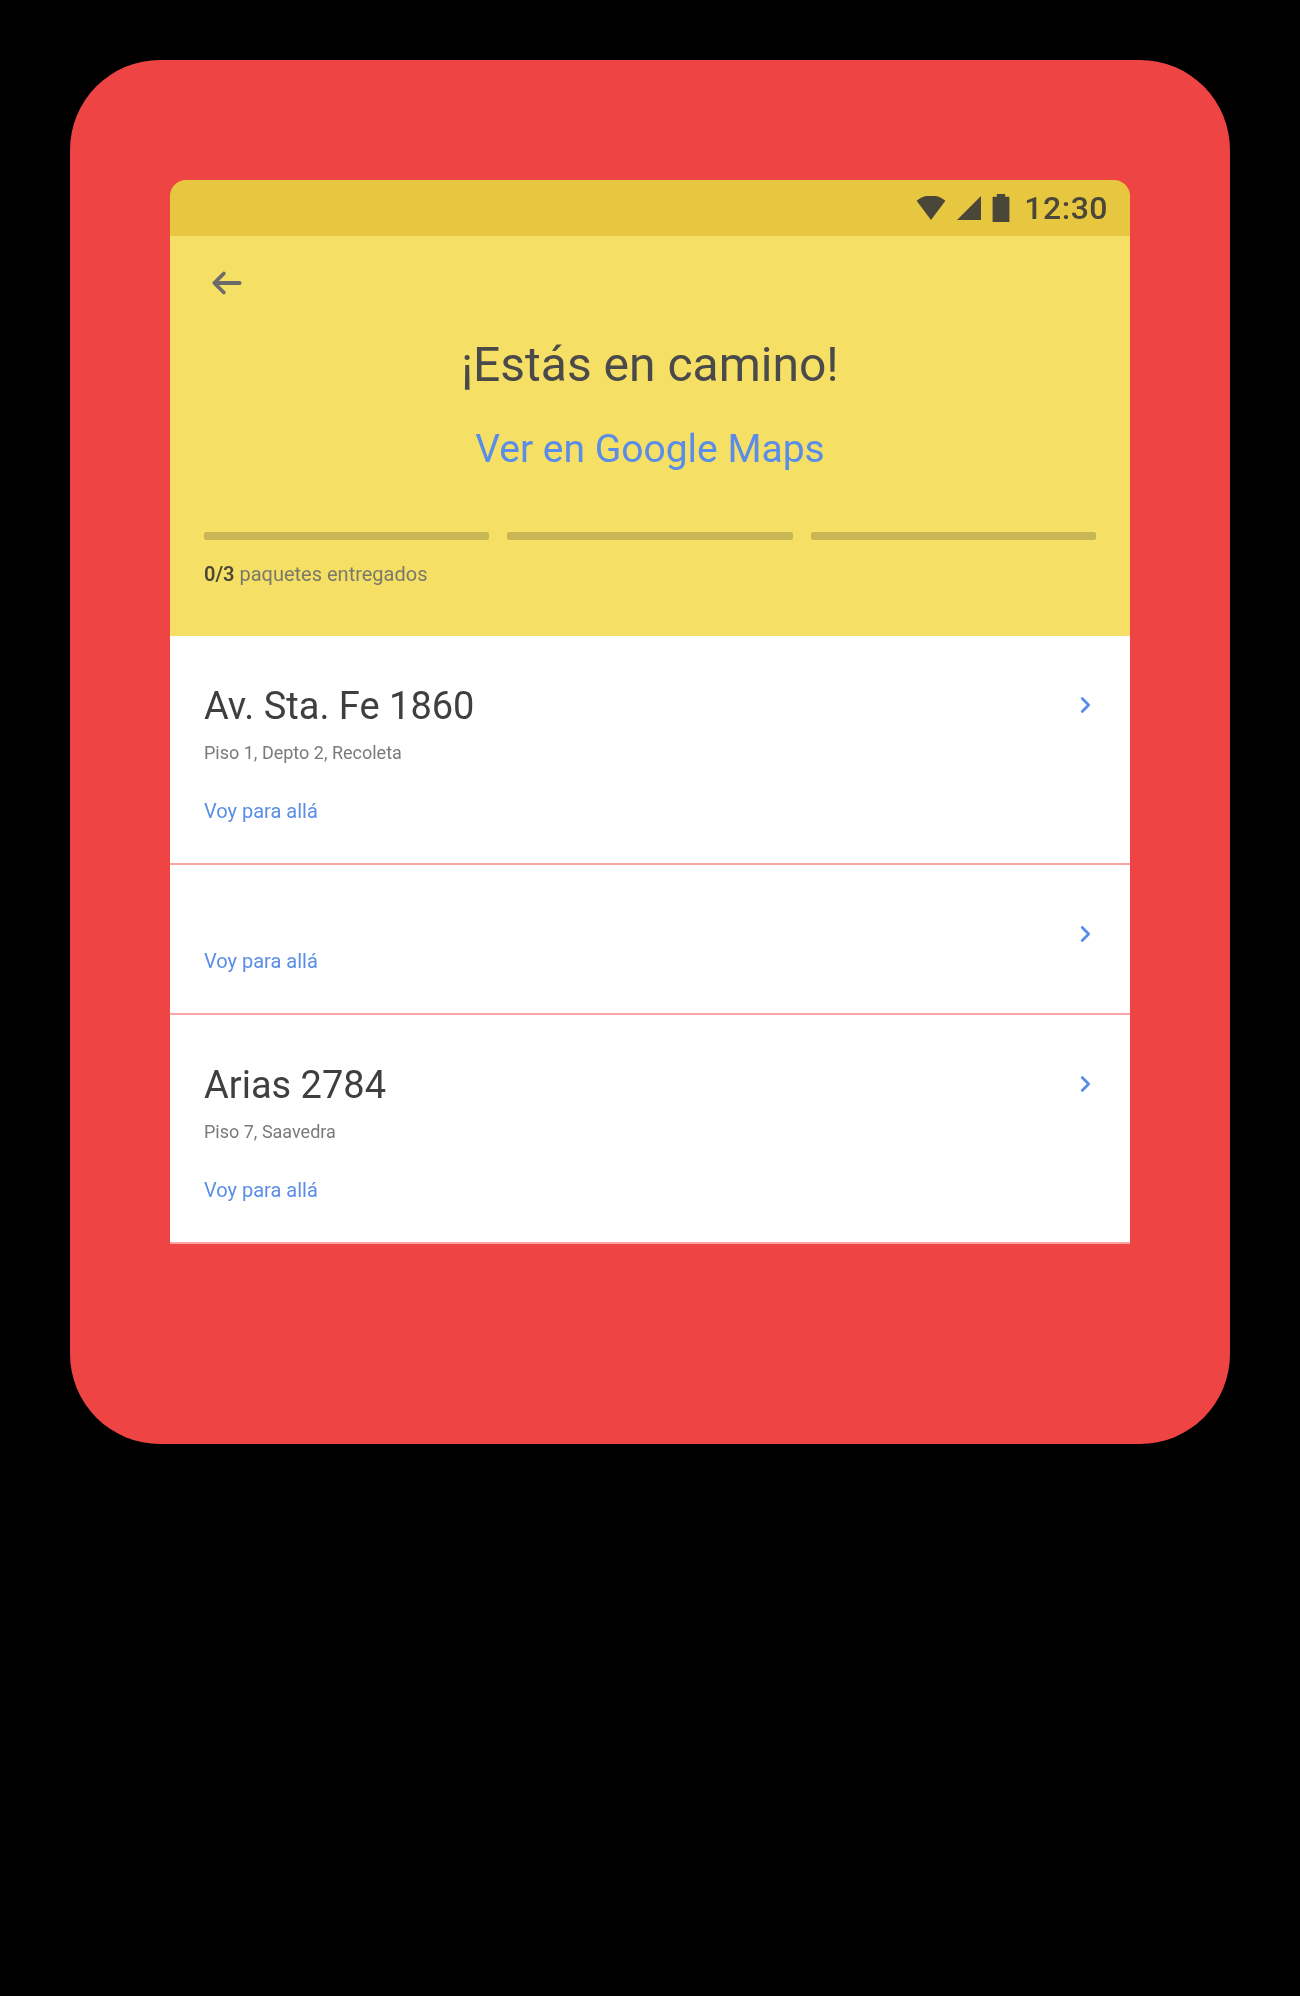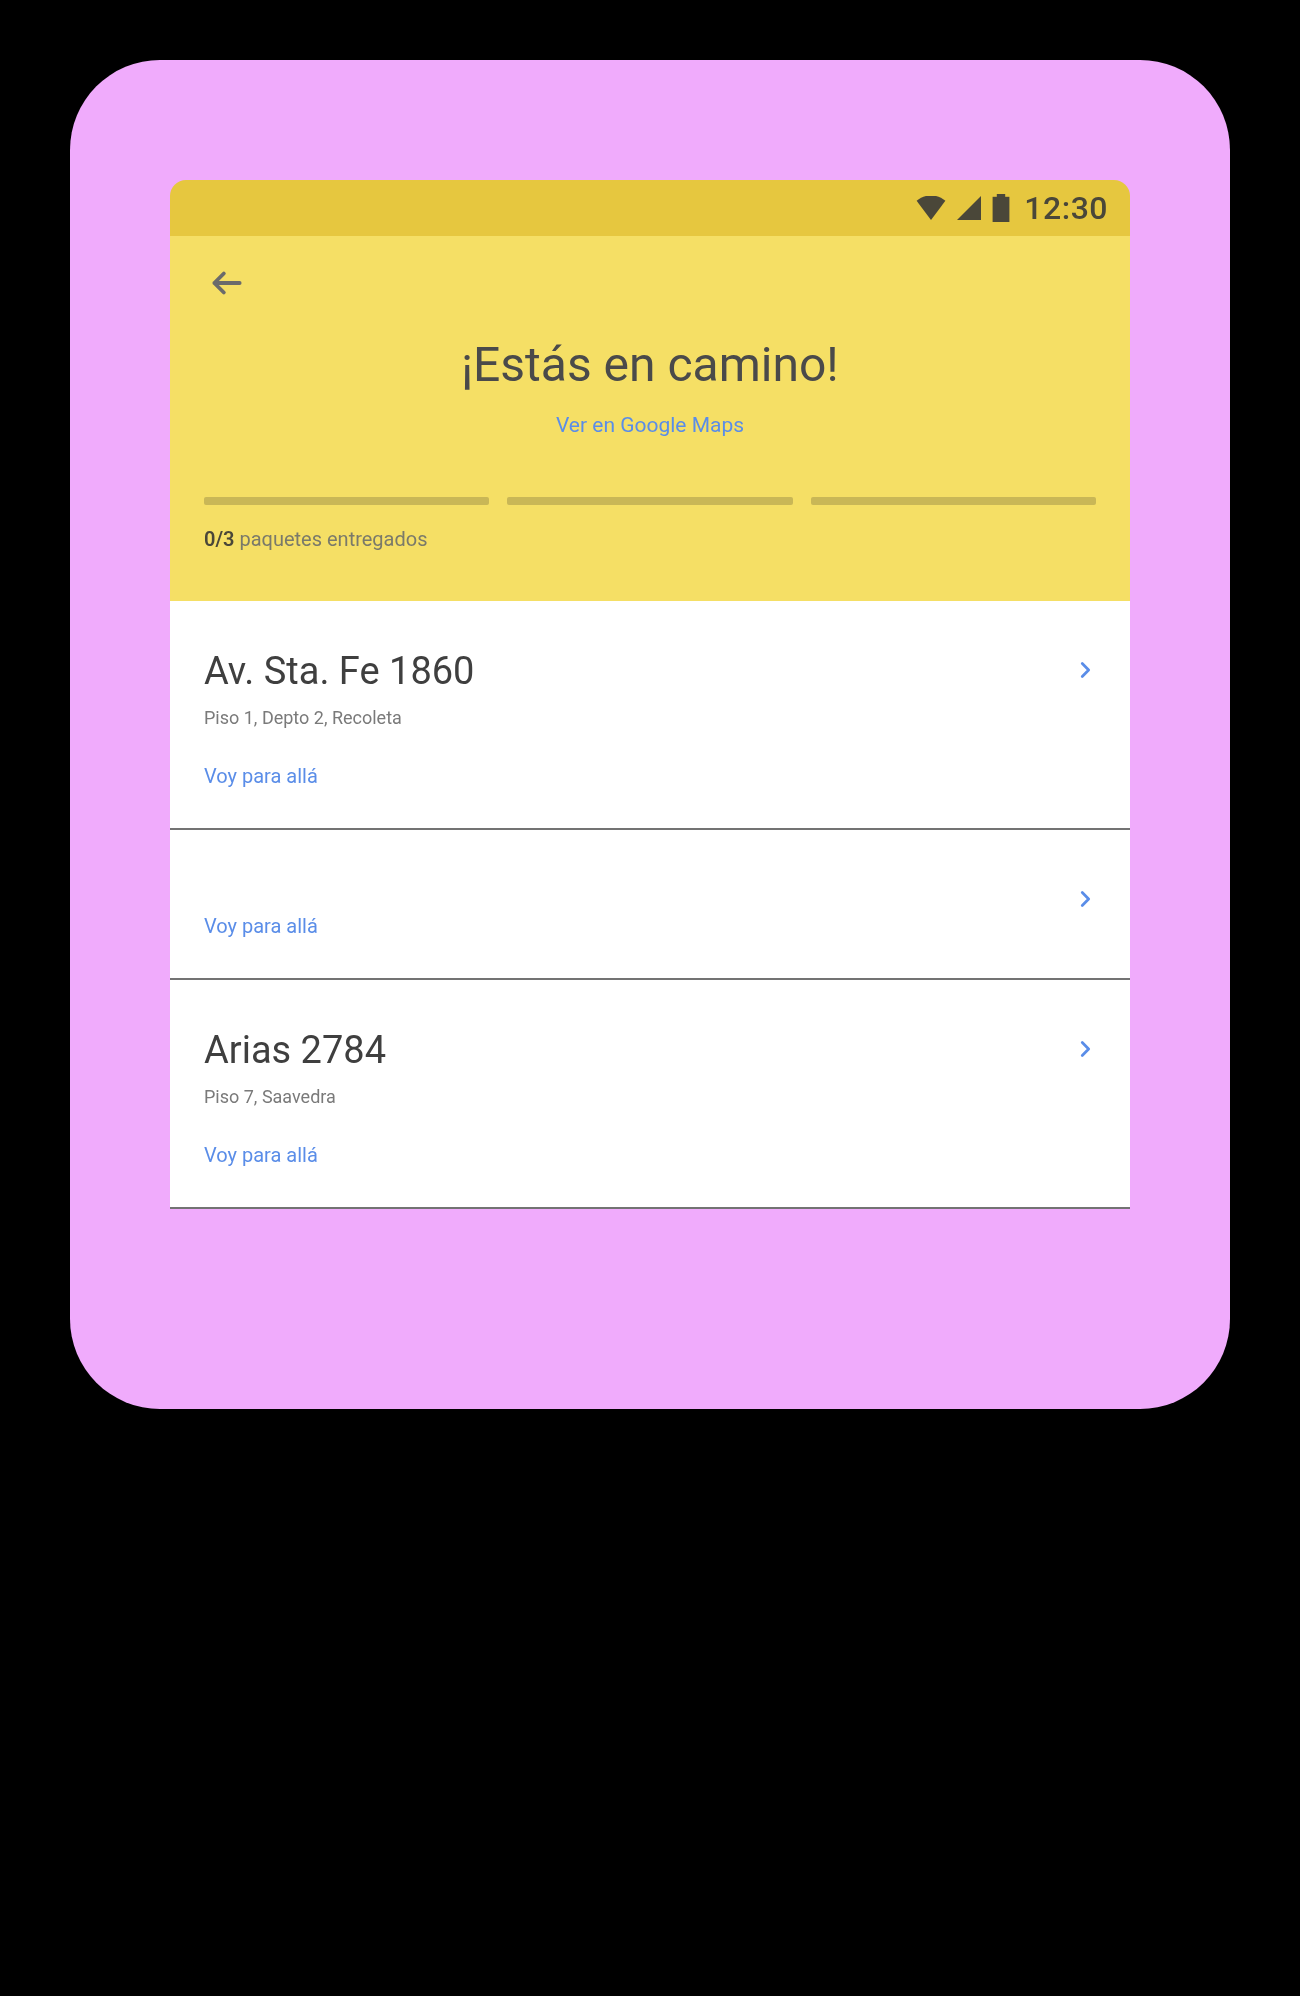--- a/index.html
+++ b/index.html
@@ -8,21 +8,21 @@
       background: #000;
       font-family: -apple-system, BlinkMacSystemFont, "Segoe UI", Roboto, Helvetica, Arial, sans-serif;
       -webkit-font-smoothing: antialiased;
       display: flex;
       justify-content: center;
       align-items: flex-start;
     }
     .device-frame {
       width: 1160px;
       margin: 60px auto 0;
-      background: #f0abfc;
+      background: #ef4444;
       border-radius: 90px;
       box-shadow: 0 40px 60px rgba(0,0,0,.6);
       padding: 120px 100px 200px;
       position: relative;
     }
     .phone {
       width: 100%;
       border-radius: 16px 16px 0 0;
       overflow: hidden;
     }
@@ -61,22 +61,22 @@
     .title {
       text-align: center;
       font-size: 48px;
       color: #4a4a4a;
       font-weight: 400;
       margin-top: 30px;
     }
     .subtitle-link {
       display:block;
       text-align:center;
-      margin-top: 20px;
-      font-size: 21px;
+      margin-top: 33px;
+      font-size: 39px;
       color: #5a8de8;
       cursor:pointer;
     }
     .progress {
       display:flex;
       gap: 18px;
       margin-top: 60px;
     }
     .progress .seg {
       flex:1;
@@ -89,21 +89,21 @@
       font-size: 20px;
       color: #7a7a6a;
     }
     .counter .strong { color:#4a4739; font-weight:600; }
     
     .list {
       background:#fff;
     }
     .item {
       padding: 48px 34px 40px;
-      border-bottom: 2px solid #737373;
+      border-bottom: 2px solid #fca5a5;
       position: relative;
       cursor: pointer;
     }
     .item .line1 {
       font-size: 38px;
       color: #3f3f3f;
       font-weight: 400;
     }
     .item .line2 {
       font-size: 18px;

